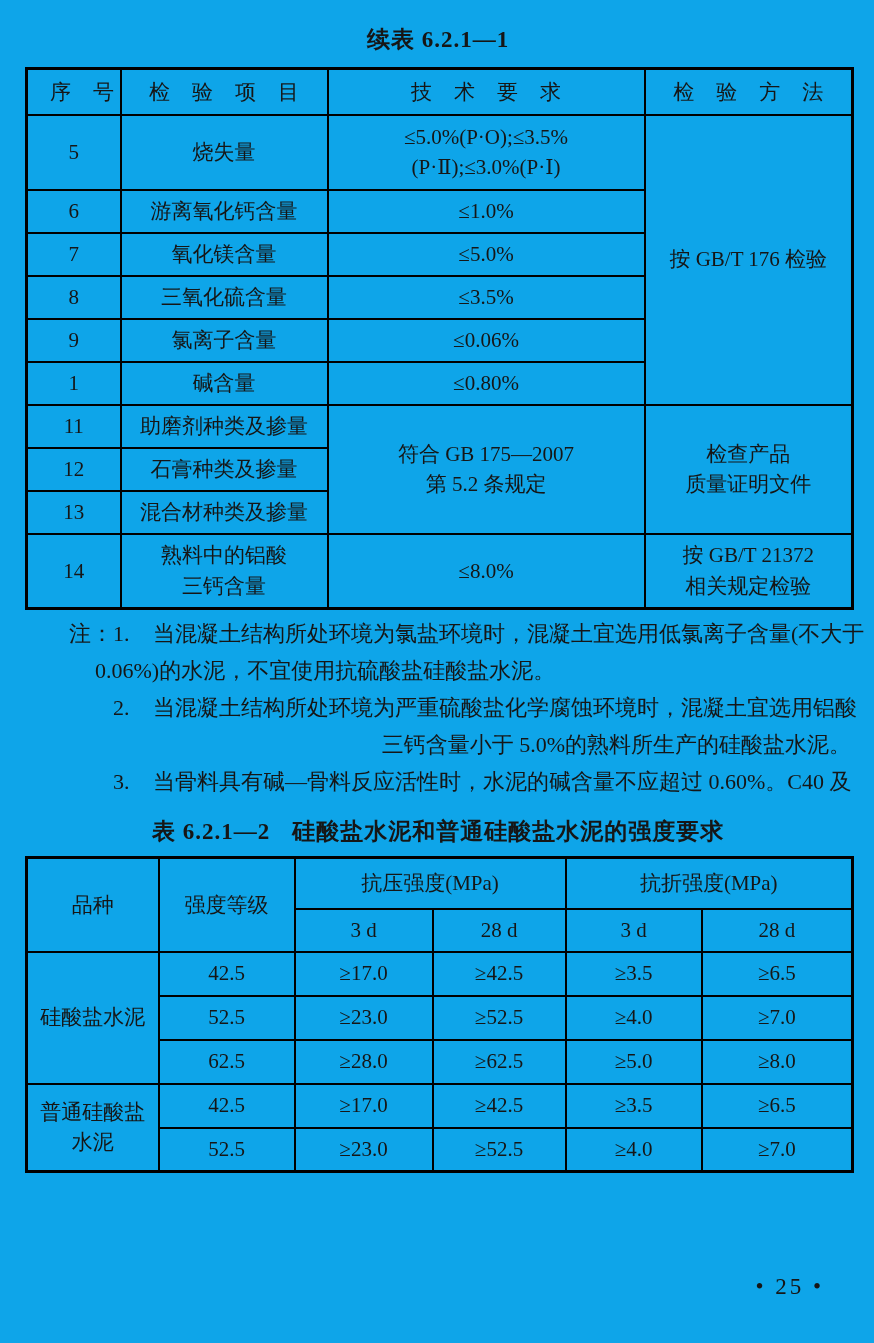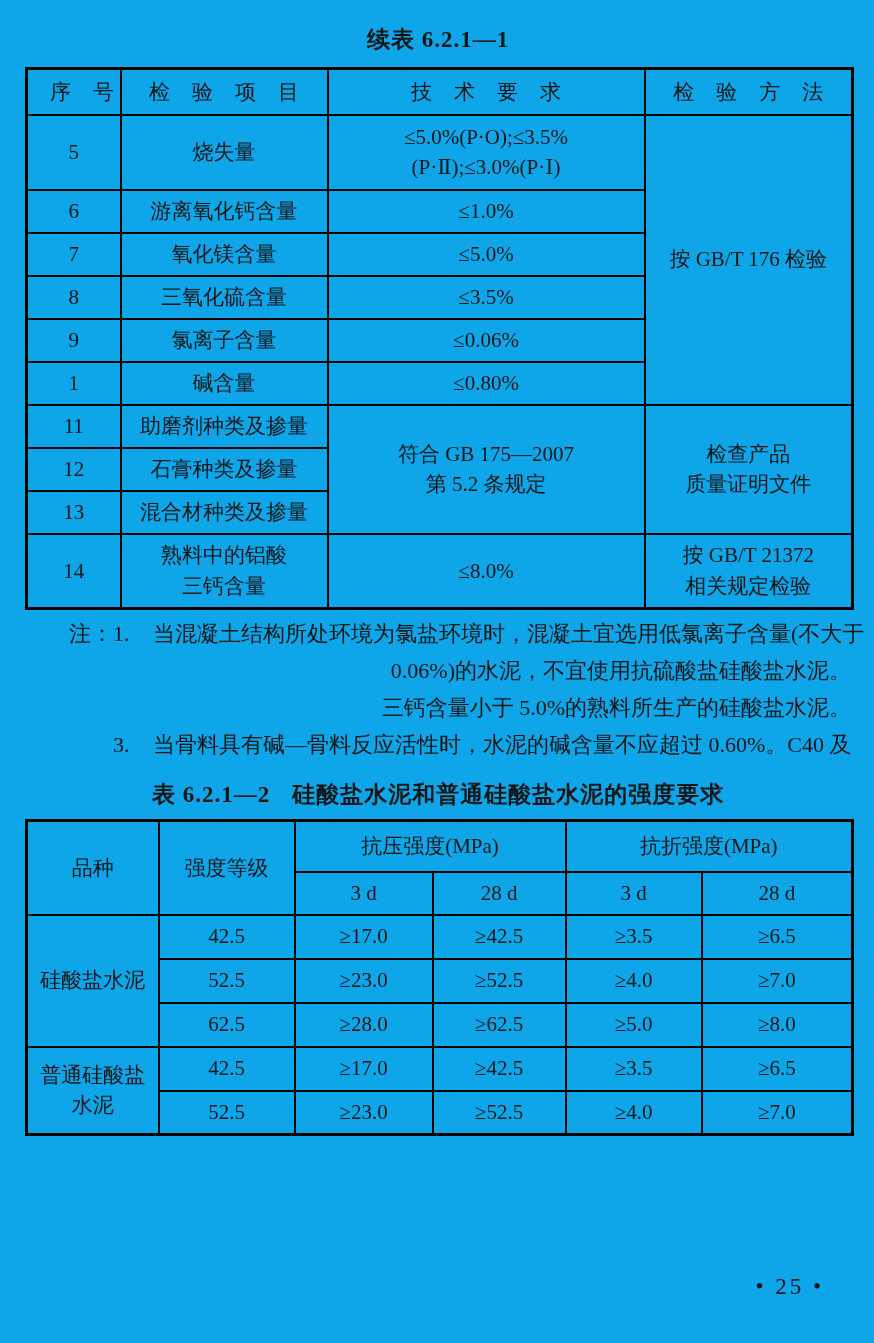--- a/index.html
+++ b/index.html
@@ -43,21 +43,21 @@
   .th-sp { letter-spacing: 22px; text-indent: 22px; border-radius: 22px; }
   .multiline { white-space: pre-line; }
   tr.h46 { height: 46px; }
   tr.h75 { height: 75px; }
   tr.h43 { height: 43px; }
   tr.h47 { height: 51px; }
   tr.h44 { height: 44px; }
   .notes { margin-top: 5px; font-size: 22px; }
   .note-line { height: 37px; line-height: 37px; white-space: nowrap; }
   .nl-1  { margin-left: 44px; }
-  .nl-1c { margin-left: 70px; text-align: right; }
+  .nl-1c { margin-left: 70px; }
   .nl-2  { margin-left: 88px; }
   .nl-2c { margin-left: 112px; text-align: right; }
   .note-label { display: inline-block; }
   .note-num { display: inline-block; width: 40px; }
   .t2-title { margin: 16px 0 8px 0; }
   .t2-title .gap { display: inline-block; width: 22px; }
   .page-number {
     position: absolute;
     top: 1274px;
     right: 50px;
@@ -146,20 +146,23 @@
       </tr>
     </tbody>
   </table>
 
   <div class="notes">
     <div class="note-line nl-1">
       <span class="note-label">注：</span><span class="note-num">1.</span><span>当混凝土结构所处环境为氯盐环境时，混凝土宜选用低氯离子含量(不大于</span>
     </div>
     <div class="note-line nl-1c">
       <span>0.06%)的水泥，不宜使用抗硫酸盐硅酸盐水泥。</span>
+    </div>
+    <div class="note-line nl-2">
+      <span class="note-num">2.</span><span>当混凝土结构所处环境为严重硫酸盐化学腐蚀环境时，混凝土宜选用铝酸</span>
     </div>
     <div class="note-line nl-2c">
       <span>三钙含量小于 5.0%的熟料所生产的硅酸盐水泥。</span>
     </div>
     <div class="note-line nl-2">
       <span class="note-num">3.</span><span>当骨料具有碱—骨料反应活性时，水泥的碱含量不应超过 0.60%。C40 及</span>
     </div>
   </div>
 
   <h2 class="doc-title t2-title">

